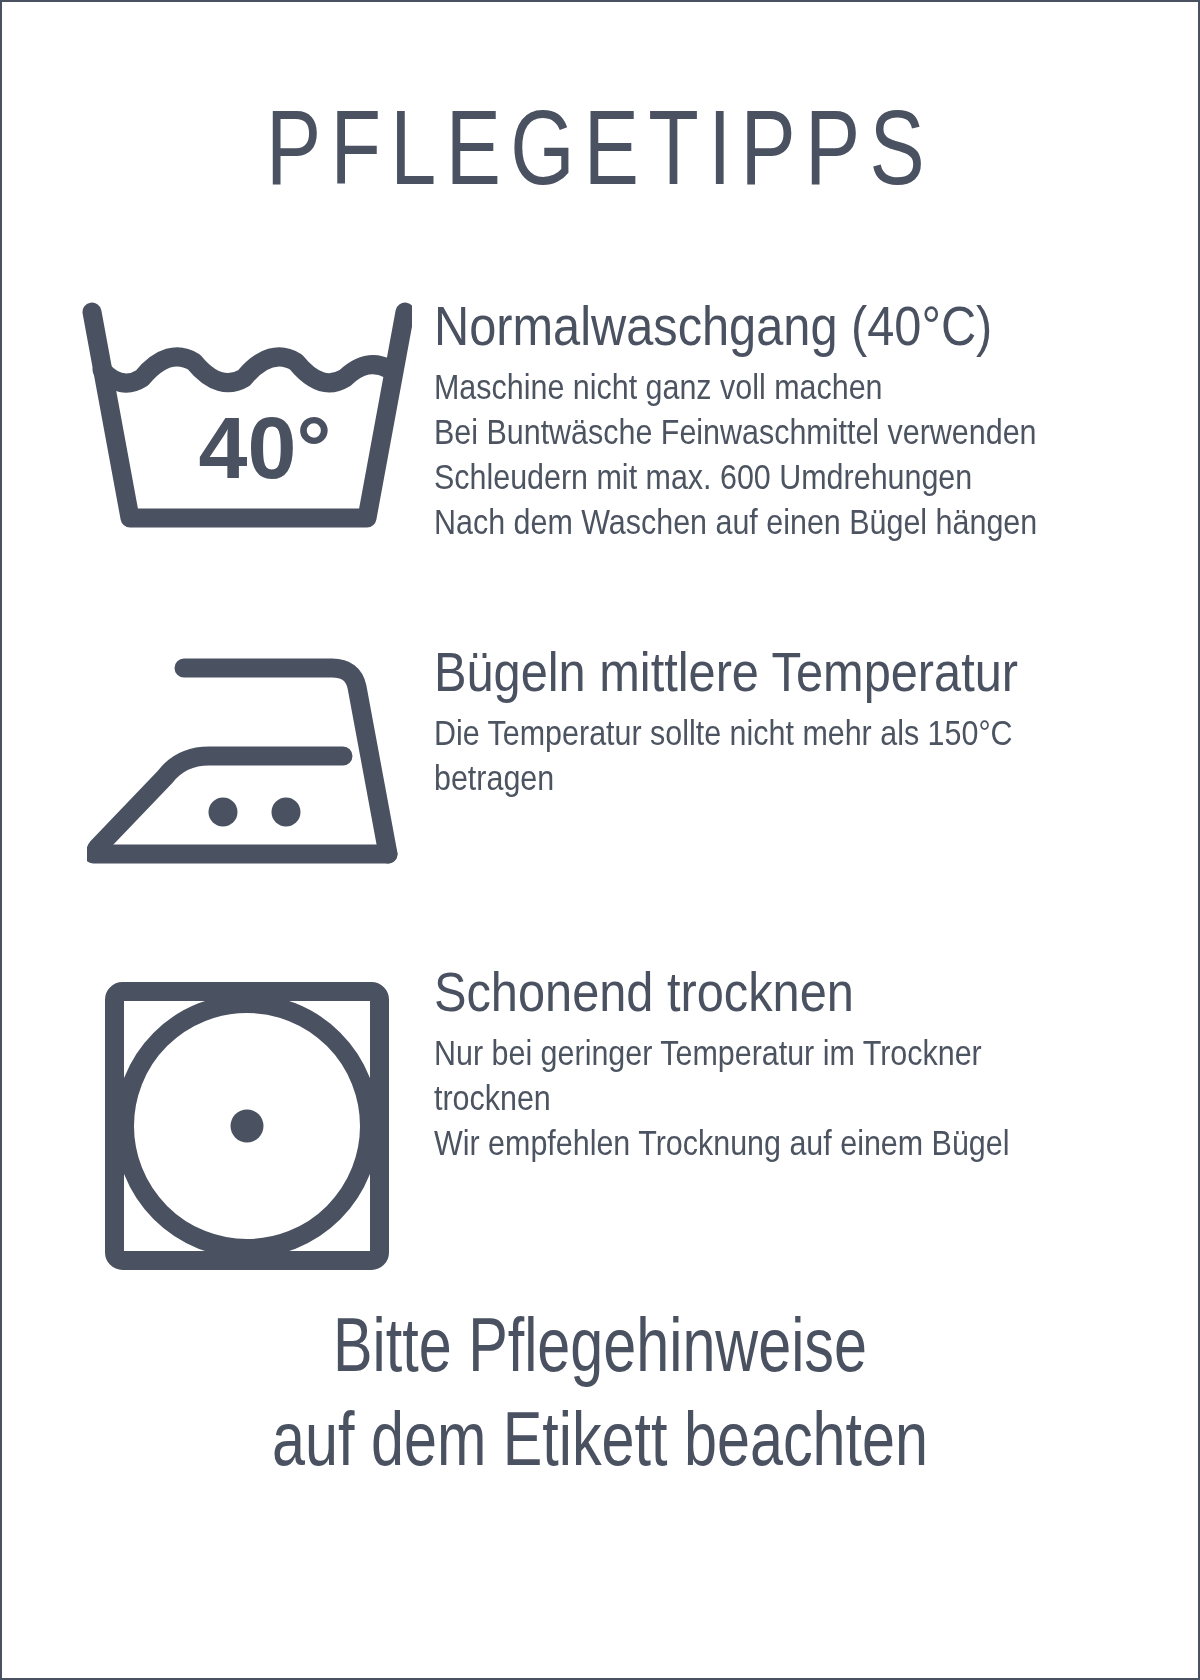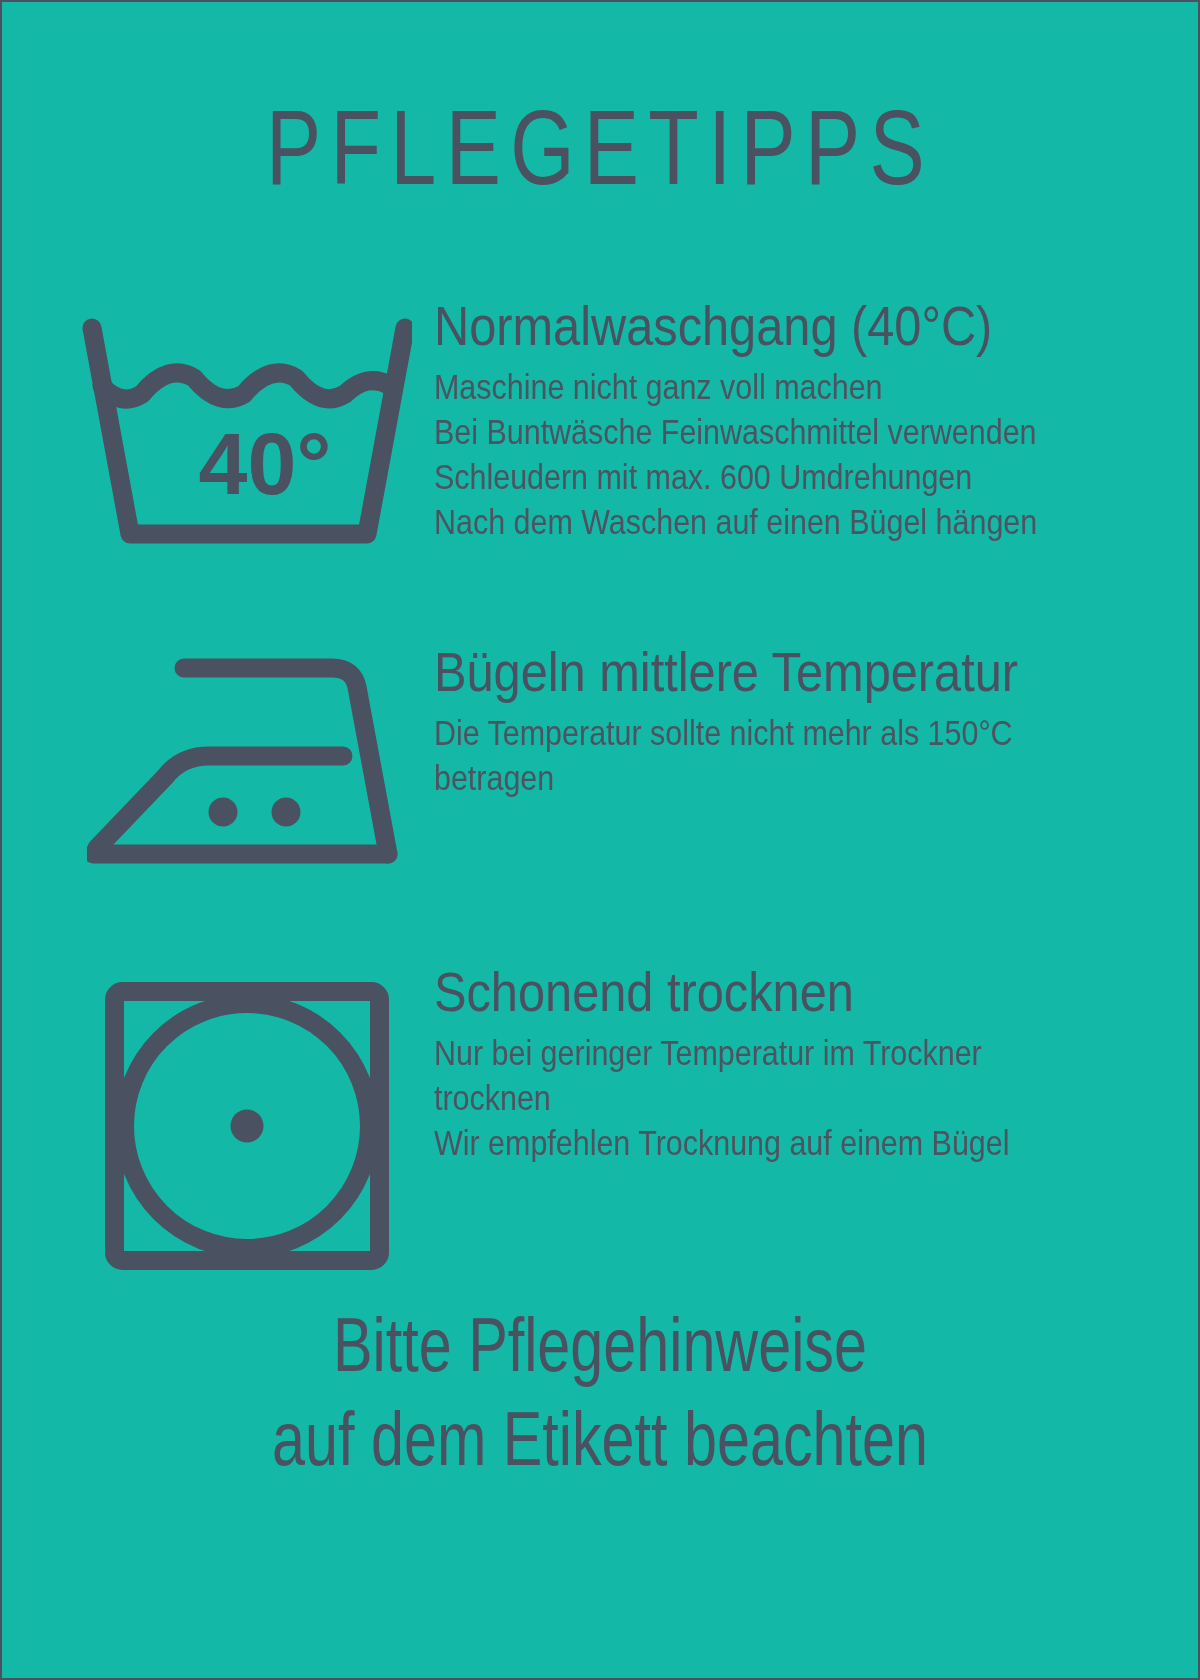--- a/index.html
+++ b/index.html
@@ -1,21 +1,21 @@
 <!DOCTYPE html>
 <html><head>
 <meta charset="utf-8">
 <style>
   html, body { margin: 0; padding: 0; background: #e8e8e8; }
   .page {
     position: relative;
     width: 1200px;
     height: 1680px;
     margin: 0 auto;
-    background: #14b8a6;
+    background: #ffffff;
     border: 2px solid #4a5160;
     box-sizing: border-box;
     font-family: "Liberation Sans", sans-serif;
     color: #4a5160;
     overflow: hidden;
   }
 
   .title {
     position: absolute;
     top: 86px;
@@ -87,21 +87,21 @@
     white-space: nowrap;
   }
 </style>
 </head>
 <body>
 
 <div class="page">
 
   <div class="title">PFLEGETIPPS</div>
 
-  <div class="icon" style="left:70px; top:304px;">
+  <div class="icon" style="left:70px; top:288px;">
     <svg width="340" height="242" viewBox="0 0 340 242" xmlns="http://www.w3.org/2000/svg">
       <path class="stroke" d="M 20 22 L 58 228 L 295 228 L 333 22"></path>
       <path class="stroke" d="M 30 80 C 42 94, 56 97, 70 88 C 88 66, 106 62, 122 72 C 140 94, 157 97, 172 88 C 190 66, 208 62, 224 72 C 242 94, 258 97, 273 88 C 288 74, 302 71, 317 79"></path>
       <text x="193" y="188" font-size="88" text-anchor="middle">40°</text>
     </svg>
   </div>
   <div class="section-text" style="top:292px;">
     <h2 class="section-heading">Normalwaschgang (40°C)</h2>
     <div class="body-line body-gap">Maschine nicht ganz voll machen</div>
     <div class="body-line">Bei Buntwäsche Feinwaschmittel verwenden</div>

